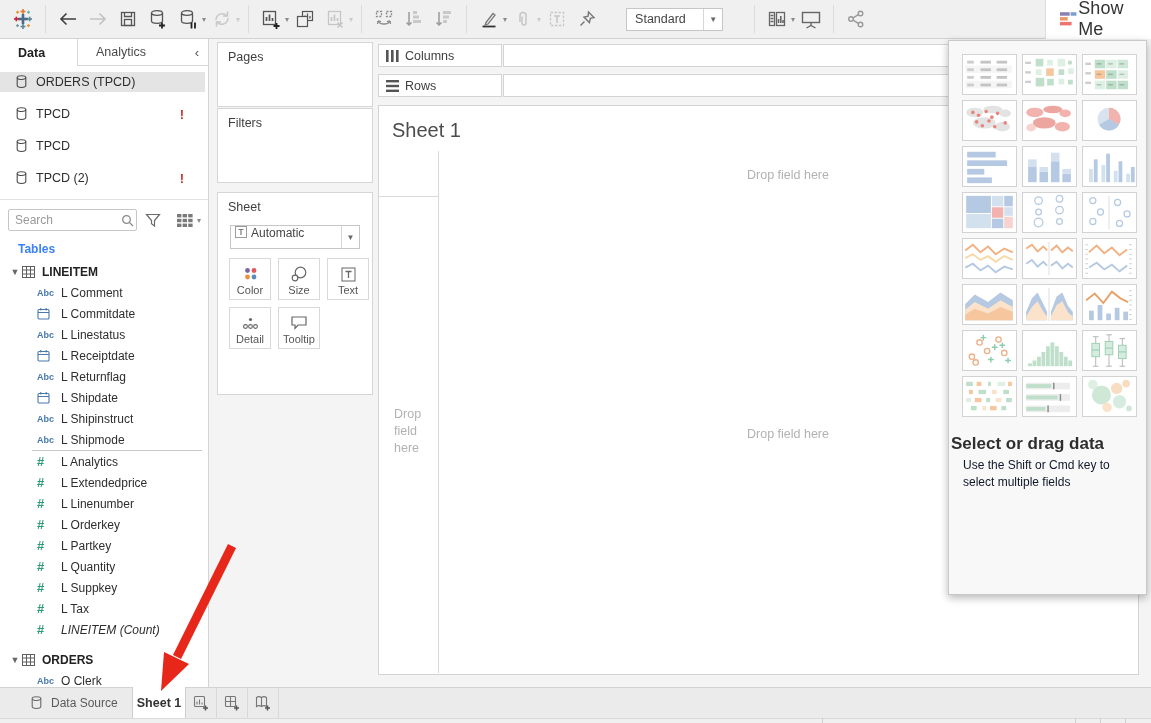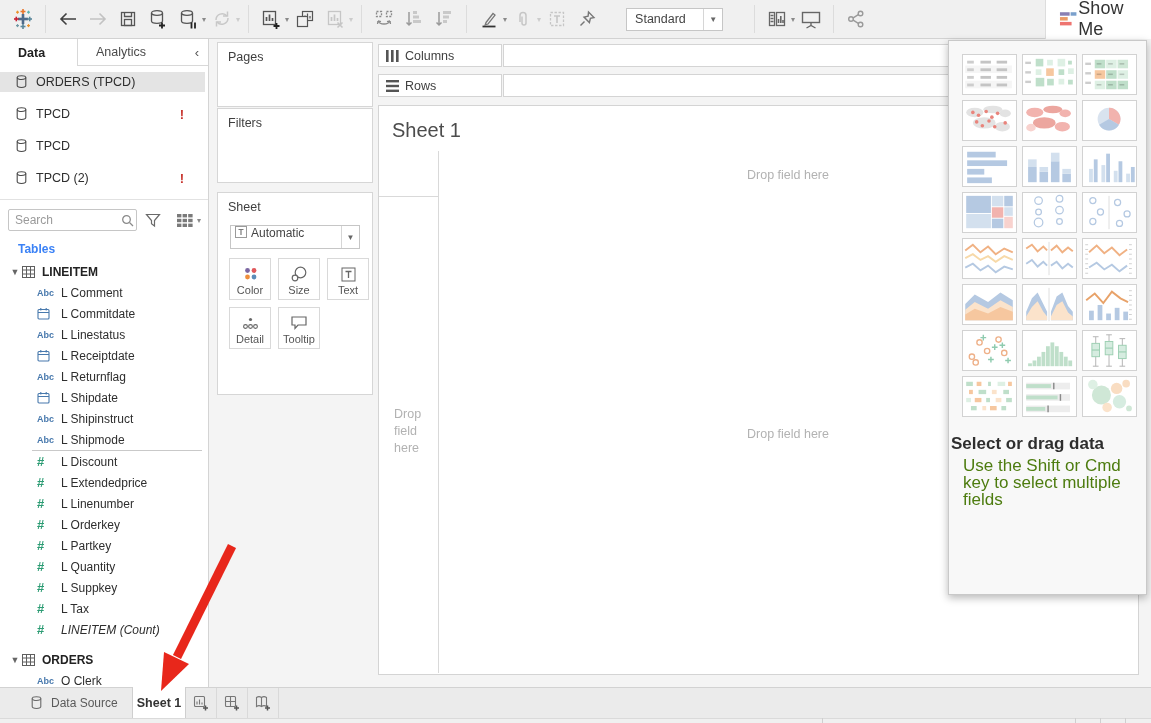--- a/index.html
+++ b/index.html
@@ -80,21 +80,21 @@
 .hseg{position:absolute;left:0;top:90px;width:59px;height:1px;background:#d9d9d9}
 .drop-top{position:absolute;left:59px;right:0;top:62px;text-align:center;color:#b2b2b2;font-size:12.5px}
 .drop-left{position:absolute;left:15px;top:300px;width:38px;color:#b2b2b2;font-size:12.5px;line-height:17px}
 .drop-center{position:absolute;left:59px;right:0;top:321px;text-align:center;color:#b2b2b2;font-size:12.5px}
 
 
 .showme{position:absolute;left:948px;top:40px;width:199px;height:555px;background:#f8f8f8;border:1px solid #c9c9c9;box-shadow:0 3px 8px rgba(0,0,0,.28);z-index:20}
 .sm-grid{display:grid;grid-template-columns:repeat(3,55px);grid-auto-rows:41px;gap:5px;padding:13px 0 0 13px}
 .thumb{width:55px;height:41px;background:#fff;border:1px solid #d2d2d2;display:flex;align-items:center;justify-content:center}
 .sm-title{padding:17px 14px 3px 2px;font-weight:bold;font-size:17px;color:#2e2e2e}
-.sm-sub{padding:0 16px 0 14px;font-size:17px;color:#4d7c0f;line-height:17px}
+.sm-sub{padding:0 16px 0 14px;font-size:12px;color:#0f172a;line-height:17px}
 
 
 .bottom-tabs{position:absolute;left:0;right:0;bottom:5px;height:31px;background:#ebebeb;border-top:1px solid #d2d2d2;display:flex;align-items:stretch}
 .dstab{width:132px;display:flex;align-items:center;gap:9px;padding-left:31px;font-size:12px;color:#5a5a5a}
 .sheet-tab{width:54px;background:#fff;border-left:1px solid #cfcfcf;border-right:1px solid #cfcfcf;display:flex;align-items:center;justify-content:center;font-size:12.5px;font-weight:bold;color:#333;margin-top:-1px}
 .nbtn{width:31px;display:flex;align-items:center;justify-content:center;border-right:1px solid #d9d9d9}
 .nbtn:last-of-type{border-right:1px solid #d9d9d9}
 .status-bar{position:absolute;left:0;right:0;bottom:0;height:5px;background:#f0f0f0;border-top:1px solid #dadada}
 .stdiv{position:absolute;bottom:0;width:1px;height:5px;background:#cfcfcf}
 
@@ -423,21 +423,21 @@
           <span class="fi abc">Abc</span>
           <span class="flabel">L Shipinstruct</span>
         </div>
         <div class="field-row">
           <span class="fi abc">Abc</span>
           <span class="flabel">L Shipmode</span>
         </div>
         <div class="fdiv"></div>
         <div class="field-row">
           <span class="fi num">#</span>
-          <span class="flabel">L Discount</span>
+          <span class="flabel">L Analytics</span>
         </div>
         <div class="field-row">
           <span class="fi num">#</span>
           <span class="flabel">L Extendedprice</span>
         </div>
         <div class="field-row">
           <span class="fi num">#</span>
           <span class="flabel">L Linenumber</span>
         </div>
         <div class="field-row">

